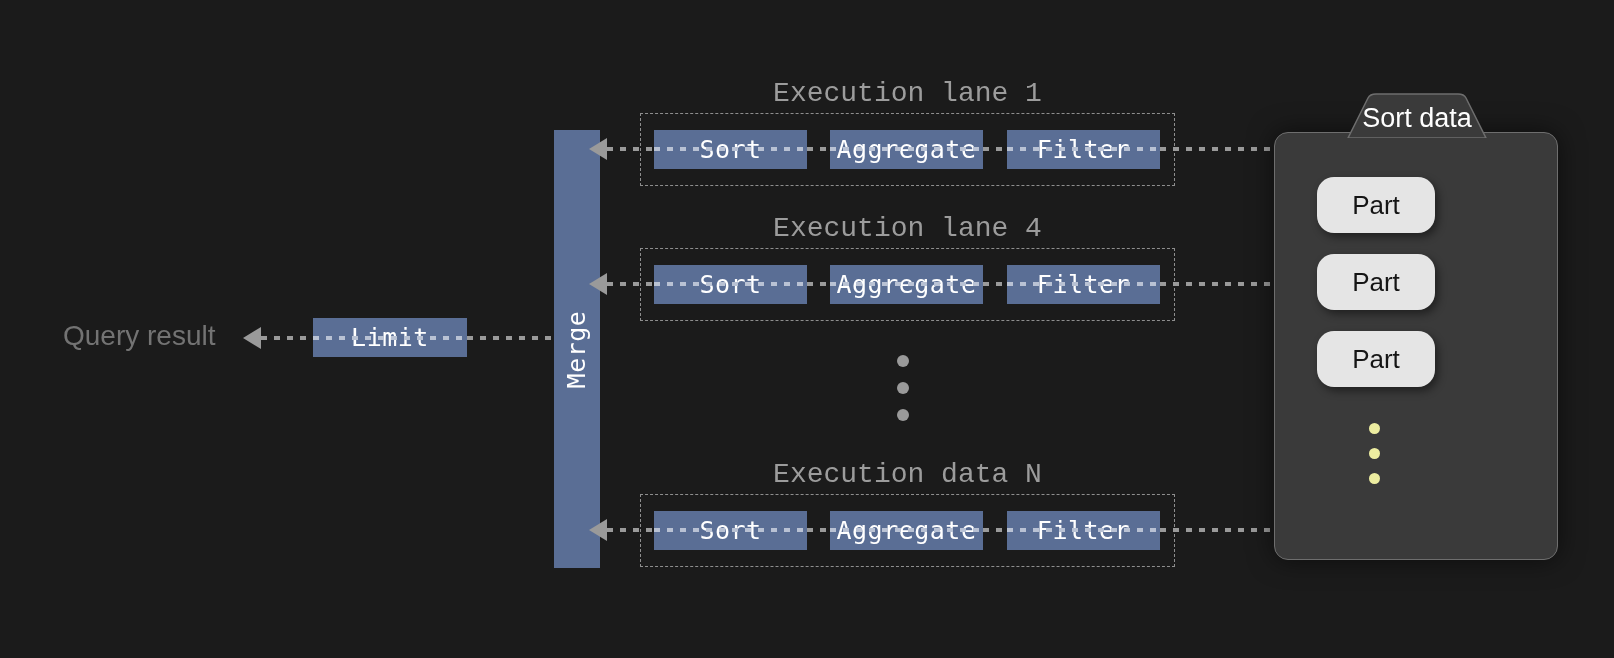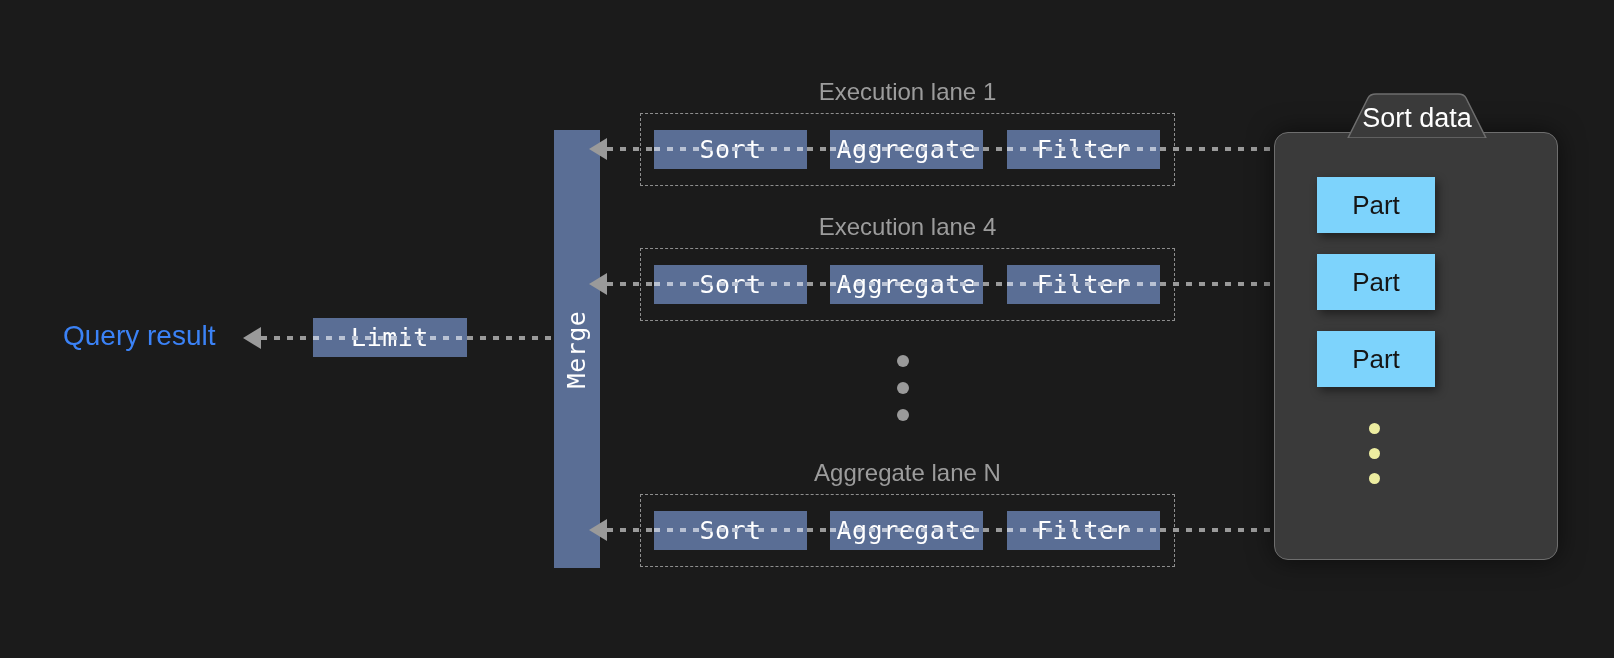--- a/index.html
+++ b/index.html
@@ -28,22 +28,22 @@
     display: flex;
     align-items: center;
     justify-content: center;
     letter-spacing: 0.5px;
     z-index: 3;
     box-sizing: border-box;
   }
   .lane-label {
     position: absolute;
     color: #9c9c9c;
-    font-size: 24px;
-    font-family: Liberation Sans, sans-serif;
+    font-size: 28px;
+    font-family: Liberation Mono, monospace;
     white-space: nowrap;
     text-align: center;
     z-index: 2;
   }
   .lane-frame {
     position: absolute;
     border: 1.5px dashed #8e8e8e;
     z-index: 1;
     box-sizing: border-box;
   }
@@ -89,21 +89,21 @@
     font-family: "DejaVu Sans Mono", "Liberation Mono", monospace;
     font-size: 25px;
     transform: rotate(-90deg);
     white-space: nowrap;
     letter-spacing: 0.5px;
   }
 
   
   #query-result {
     position: absolute;
-    color: #3b82f6;
+    color: #737373;
     font-size: 28px;
     font-family: "Liberation Sans", sans-serif;
     white-space: nowrap;
   }
 
   
   .vdots {
     position: absolute;
     display: flex;
     flex-direction: column;
@@ -140,29 +140,30 @@
     justify-content: center;
     color: #ffffff;
     font-size: 27px;
     font-family: "Liberation Sans", sans-serif;
     white-space: nowrap;
     padding-top: 6px;
     box-sizing: border-box;
   }
   .part-box {
     position: absolute;
-    background: #7dd3fc;
+    background: #e5e5e5;
     color: #151515;
     font-size: 26px;
     font-family: "Liberation Sans", sans-serif;
     display: flex;
     align-items: center;
     justify-content: center;
     z-index: 4;
     box-shadow: 3px 4px 9px rgba(0,0,0,0.45);
+    border-radius: 17px;
   }
 </style>
 </head>
 <body>
 
 <div id="canvas">
 
   <div id="query-result" style="left:63px; top:320px;">Query result</div>
 
   <div class="arrow-left" style="left:243px; top:327px;"></div>
@@ -220,21 +221,21 @@
   <div class="hline over" style="left:1007px; top:282px; width:153px;"></div>
 
   <div class="hline" style="left:1160px; top:282px; width:110px;"></div>
 
   <div class="vdots" style="left:897px; top:355px;">
     <span class="dot" style="width:12px;height:12px;background:#9a9a9a;margin-bottom:15px;"></span>
     <span class="dot" style="width:12px;height:12px;background:#9a9a9a;margin-bottom:15px;"></span>
     <span class="dot" style="width:12px;height:12px;background:#9a9a9a;"></span>
   </div>
 
-  <div class="lane-label" style="left:640px; top:459px; width:535px;">Aggregate lane N</div>
+  <div class="lane-label" style="left:640px; top:459px; width:535px;">Execution data N</div>
   <div class="lane-frame" style="left:640px; top:494px; width:535px; height:73px;"></div>
 
   <div class="arrow-left" style="left:589px; top:519px;"></div>
   <div class="hline" style="left:607px; top:528px; width:66px;"></div>
 
   <div class="op-box" style="left:654px; top:511px; width:153px; height:39px;">Sort</div>
   <div class="hline over" style="left:654px; top:528px; width:153px;"></div>
 
   <div class="hline" style="left:807px; top:528px; width:24px;"></div>
 

